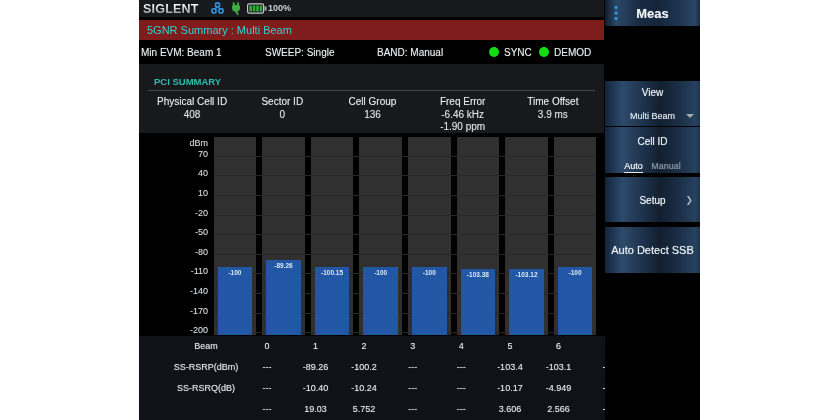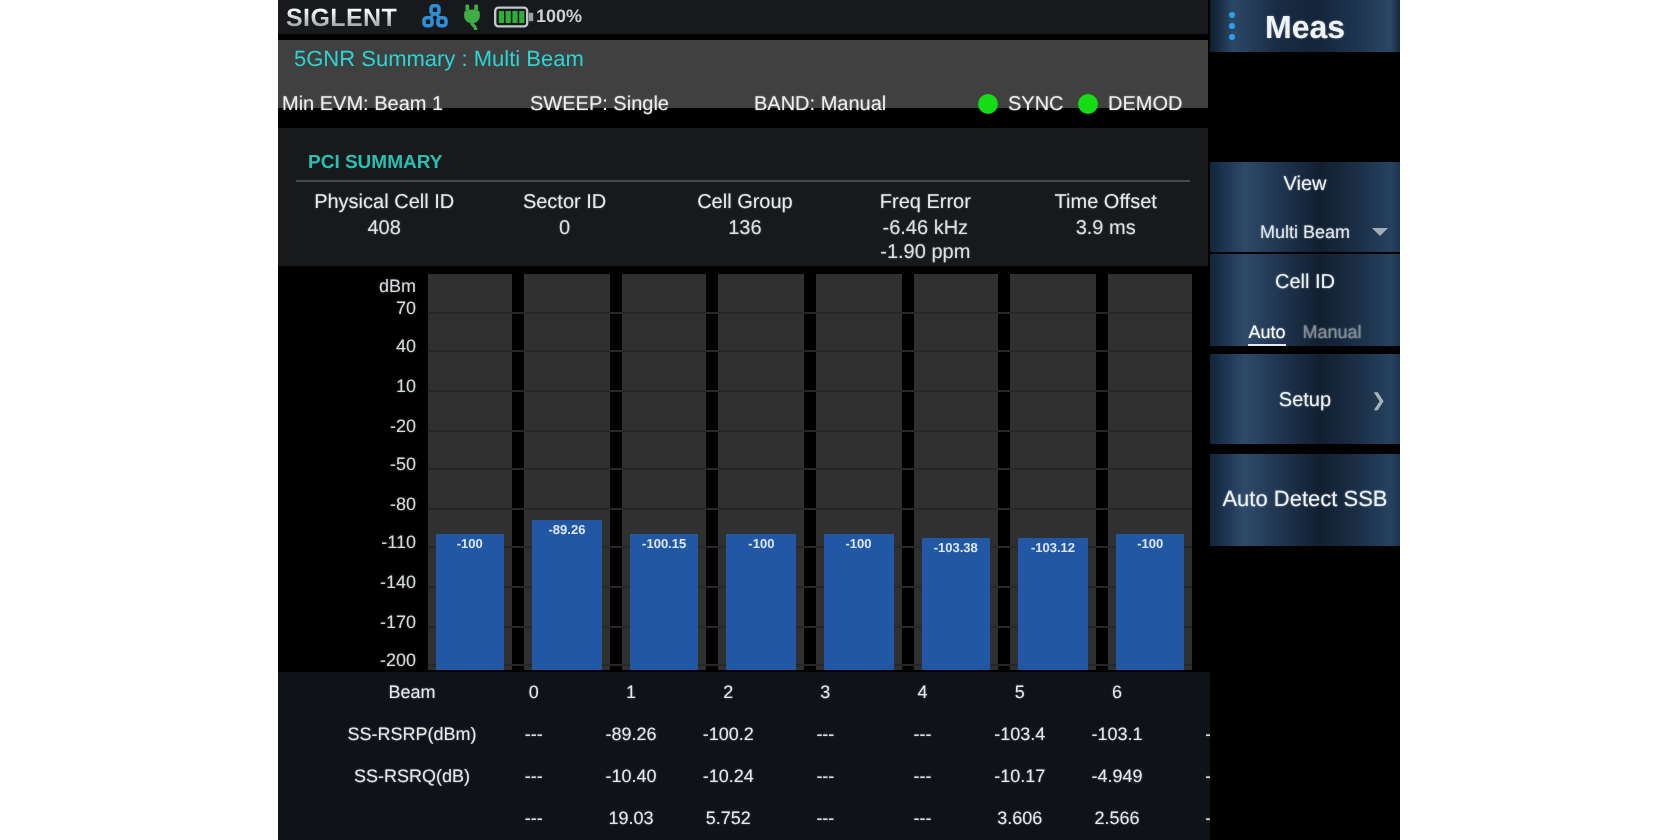--- a/index.html
+++ b/index.html
@@ -9,21 +9,21 @@
   .abs{position:absolute;}
 
   
   .topbar{position:absolute;left:0;top:0;width:465px;height:17px;background:#17191c;}
   .logo{position:absolute;left:4px;top:2px;font-size:12.5px;font-weight:bold;letter-spacing:0.2px;white-space:nowrap;
         background:linear-gradient(180deg,#ffffff 20%,#8f979e 90%);
         -webkit-background-clip:text;background-clip:text;color:transparent;}
   .pct{position:absolute;left:129px;top:3px;font-size:9px;font-weight:bold;color:#ccd1d5;}
 
   
-  .titlebar{position:absolute;left:0;top:20px;width:465px;height:34px;background:#404040;}
+  .titlebar{position:absolute;left:0;top:20px;width:465px;height:20px;background:#7f1d1d;}
   .titlebar span{position:absolute;left:8px;top:3.5px;font-size:11px;color:#2dd4d4;}
 
   
   .statusrow{position:absolute;left:0;top:42px;width:465px;height:20px;}
   .statusrow .it{position:absolute;top:5px;font-size:10px;white-space:nowrap;color:#eceeef;text-shadow:0 0 1px rgba(235,240,245,.45);}
   .dot{position:absolute;top:4.5px;width:10px;height:10px;border-radius:50%;background:#14dd14;}
 
   
   .pci{position:absolute;left:0;top:64px;width:465px;height:69px;background:#17191b;}
   .pci-head{position:absolute;left:15px;top:12px;font-size:9.5px;font-weight:bold;color:#2abfb0;}
@@ -44,21 +44,21 @@
   
   .btable{position:absolute;left:0;top:336px;width:469px;height:84px;background:#0f1217;}
   .trow{position:absolute;left:0;width:100%;height:21px;margin-left:32px;}
   .tcell{position:absolute;top:0;height:21px;line-height:21px;font-size:9px;white-space:nowrap;color:#e6e9ec;text-align:center;text-shadow:0 0 1px rgba(235,240,245,.45);}
   .tlabel{left:0;width:70px;}
 
   
   .menu{position:absolute;left:466px;top:0;width:95px;height:420px;background:#000;}
   .mhead{position:absolute;left:0;top:0;width:95px;height:26px;
          background:linear-gradient(90deg,#101c2c 0%,#2b4868 12%,#1a2c44 35%,#14243a 55%,#1e3550 78%,#2a4765 95%,#16273e 100%);}
-  .mhead .lab{position:absolute;left:0;width:100%;top:6px;text-align:center;font-size:16px;font-weight:bold;color:#f0f3f5;text-shadow:0 0 1px rgba(220,235,248,.5);}
+  .mhead .lab{position:absolute;left:0;width:100%;top:6px;text-align:center;font-size:13px;font-weight:bold;color:#f0f3f5;text-shadow:0 0 1px rgba(220,235,248,.5);}
   .mbtn{position:absolute;left:0;width:95px;
         background:linear-gradient(90deg,#14243a 0%,#1e3552 8%,#2e4a6a 18%,#1f344e 38%,#121f30 58%,#1b2f47 78%,#26425f 95%,#1d3450 100%);}
   .mbtn .lab{position:absolute;left:0;width:100%;text-align:center;font-size:10px;white-space:nowrap;color:#eef1f3;text-shadow:0 0 1px rgba(220,235,248,.65);}
   .mbtn .val{position:absolute;left:0;width:100%;text-align:center;font-size:9px;white-space:nowrap;color:#e2e7eb;text-shadow:0 0 1px rgba(220,235,248,.6);}
   .tri{position:absolute;right:6px;width:0;height:0;border-left:4px solid transparent;border-right:4px solid transparent;border-top:4.5px solid #a3adb4;}
   .chev{position:absolute;right:7px;font-size:9px;font-weight:bold;color:#a8b2ba;}
 </style>
 </head>
 <body>
 

